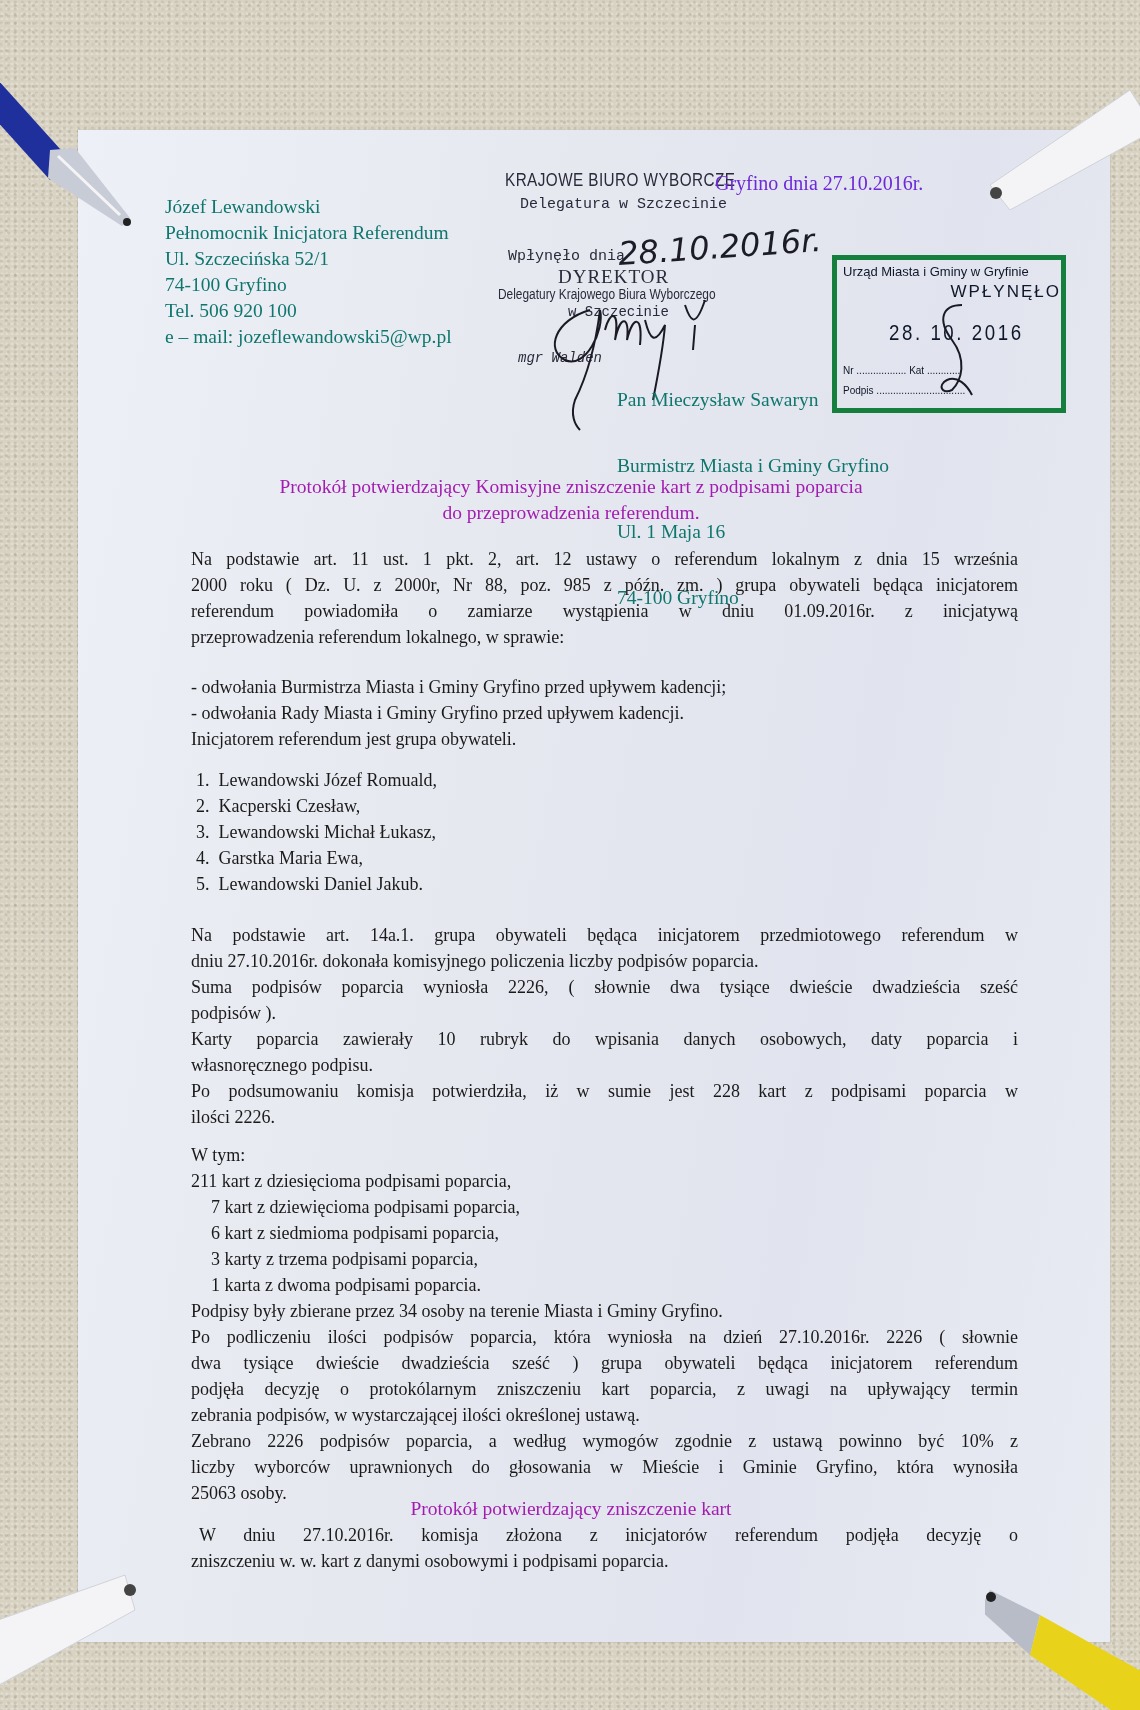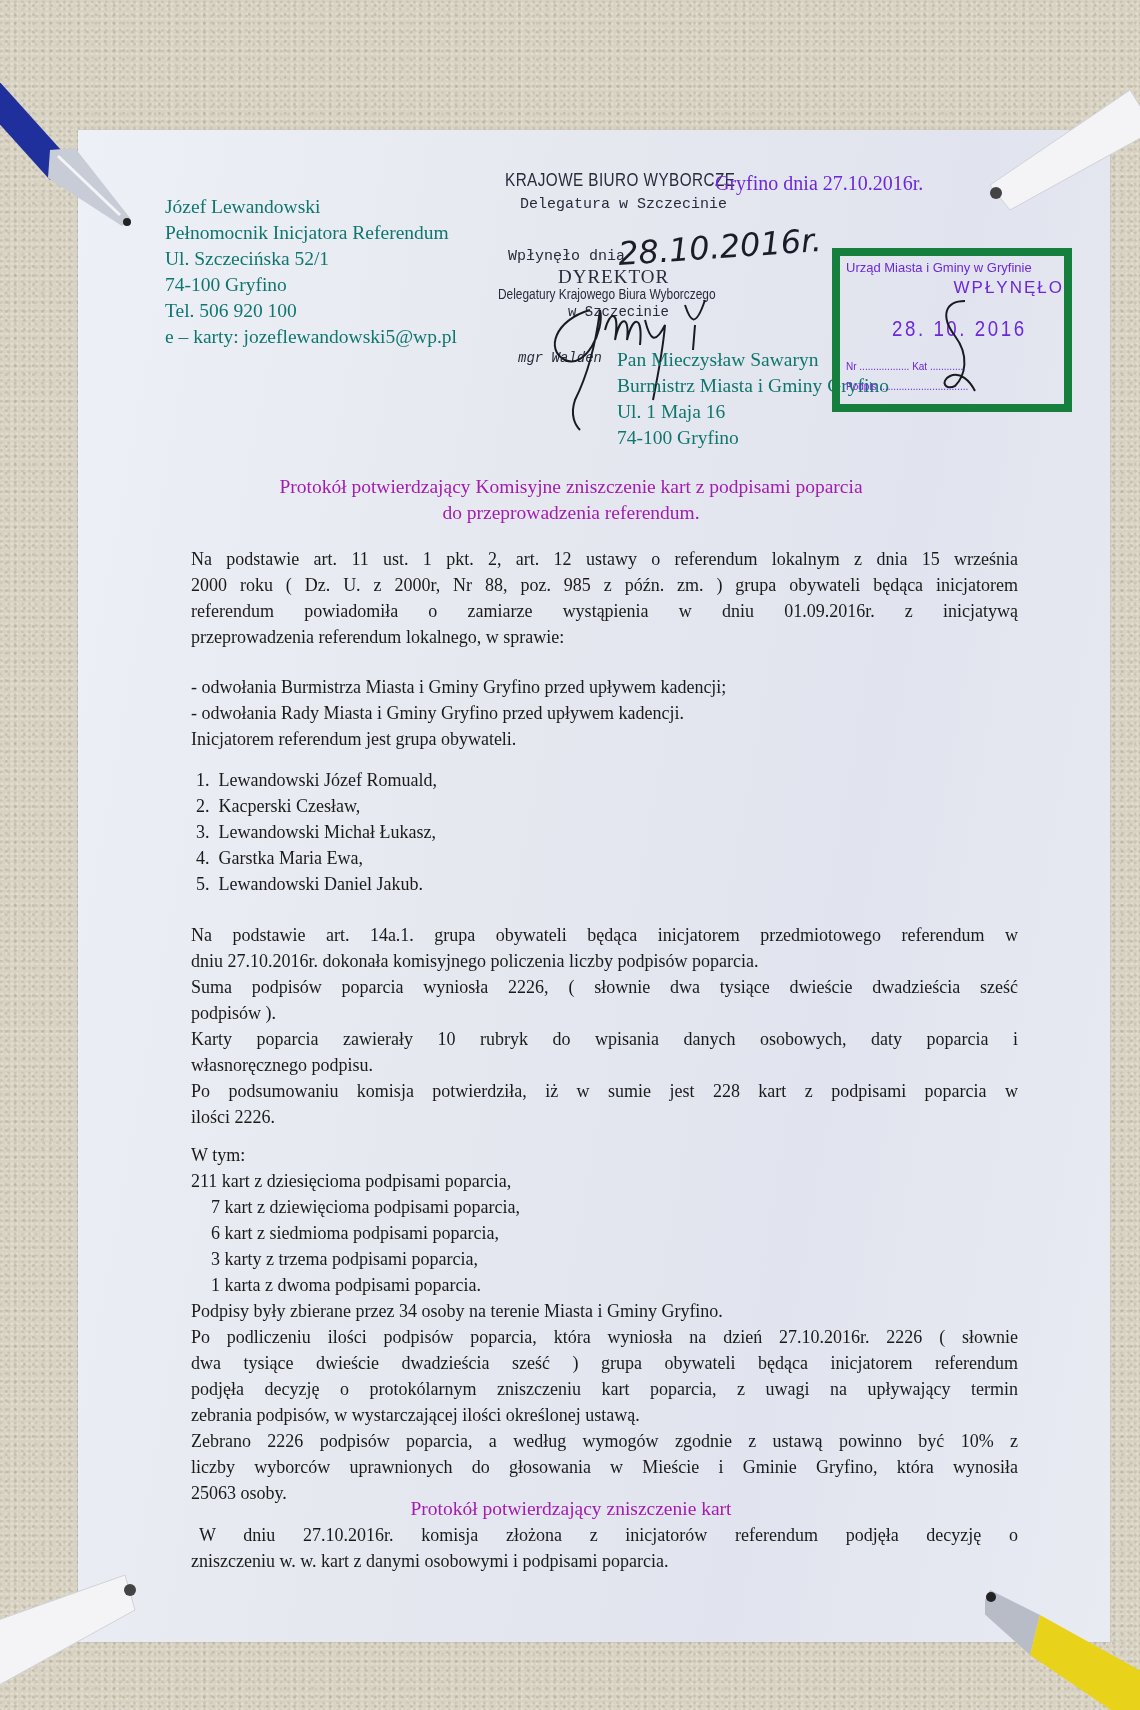--- a/index.html
+++ b/index.html
@@ -24,24 +24,24 @@
   .kbw-title { position:absolute; left:505px; top:170px; font-family:"Liberation Sans", sans-serif; font-size:18px; letter-spacing:0.5px; color:#2a2a3a; transform:scaleX(0.85); transform-origin:left; }
   .kbw-sub { position:absolute; left:520px; top:196px; font-family:"Liberation Mono", monospace; font-size:15px; color:#2a2a3a; }
   .kbw-recv { position:absolute; left:508px; top:248px; font-family:"Liberation Mono", monospace; font-size:15px; color:#2a2a3a; }
   .kbw-recv-date { position:absolute; left:618px; top:228px; font-family:"DejaVu Sans", sans-serif; font-style:italic; font-size:32px; color:#1c1c28; transform:rotate(-4deg); }
   .kbw-dir { position:absolute; left:558px; top:266px; font-family:"Liberation Serif", serif; font-size:19px; letter-spacing:1px; color:#2a2a3a; }
   .kbw-dir-sub { position:absolute; left:498px; top:286px; font-family:"Liberation Sans", sans-serif; font-size:14px; color:#2a2a3a; transform:scaleX(0.85); transform-origin:left; }
   .kbw-city { position:absolute; left:568px; top:304px; font-family:"Liberation Mono", monospace; font-size:14px; color:#2a2a3a; }
   .kbw-mgr { position:absolute; left:518px; top:350px; font-family:"Liberation Mono", monospace; font-style:italic; font-size:14px; color:#2a2a3a; }
   .date-line { position:absolute; left:715px; top:172px; font-size:20px; color:#6d28d9; }
   .addressee { left:617px; top:347px; }
-  .addressee div { height:26px; }
+  .addressee div { height:26px;margin-top:40px; }
   .stamp {
-    position:absolute; left:832px; top:248px; width:224px; height:148px;
-    border:8px solid #15803d; color:#6d28d9; font-family:"Liberation Sans", sans-serif;
+    position:absolute; left:832px; top:255px; width:224px; height:148px;
+    border:5px solid #15803d; color:#0f172a; font-family:"Liberation Sans", sans-serif;
   }
   .stamp .s1 { position:absolute; left:6px; top:4px; font-size:13px; white-space:nowrap; }
   .stamp .s2 { position:absolute; left:0; right:0; top:22px; text-align:right; font-size:17px; letter-spacing:2px; }
   .stamp .s3 { position:absolute; left:52px; top:60px; font-size:22px; letter-spacing:3px; transform:scaleX(0.85); transform-origin:left; }
   .stamp .s4 { position:absolute; left:6px; top:105px; font-size:10px; white-space:nowrap; }
   .stamp .s5 { position:absolute; left:6px; top:125px; font-size:10px; white-space:nowrap; }
   .sig { position:absolute; pointer-events:none; }
   .title { position:absolute; left:1px; width:1140px; text-align:center; font-size:19.5px; color:#a21caf; line-height:26px; }
   .body-block { position:absolute; left:165px; width:827px; font-size:18px; line-height:26px; color:#1a1a1a;margin-left:26px; }
   .body-block .line { white-space:nowrap; height:26px; }
@@ -73,21 +73,21 @@
   <path d="M55,45 L190,120 L170,170 L45,85 Z" fill="#e8d21a"></path>
   <circle cx="6" cy="27" r="5" fill="#222"></circle>
 </svg>
 
 <div class="txt sender">
   <div>Józef Lewandowski</div>
   <div>Pełnomocnik Inicjatora Referendum</div>
   <div>Ul. Szczecińska 52/1</div>
   <div>74-100 Gryfino</div>
   <div>Tel. 506 920 100</div>
-  <div>e – karty: jozeflewandowski5@wp.pl</div>
+  <div>e – mail: jozeflewandowski5@wp.pl</div>
 </div>
 
 <div class="kbw-title">KRAJOWE BIURO WYBORCZE</div>
 <div class="date-line">Gryfino dnia 27.10.2016r.</div>
 <div class="kbw-sub">Delegatura w Szczecinie</div>
 <div class="kbw-recv">Wpłynęło dnia</div>
 <div class="kbw-recv-date">28.10.2016r.</div>
 <div class="kbw-dir">DYREKTOR</div>
 <div class="kbw-dir-sub">Delegatury Krajowego Biura Wyborczego</div>
 <div class="kbw-city">w Szczecinie</div>

